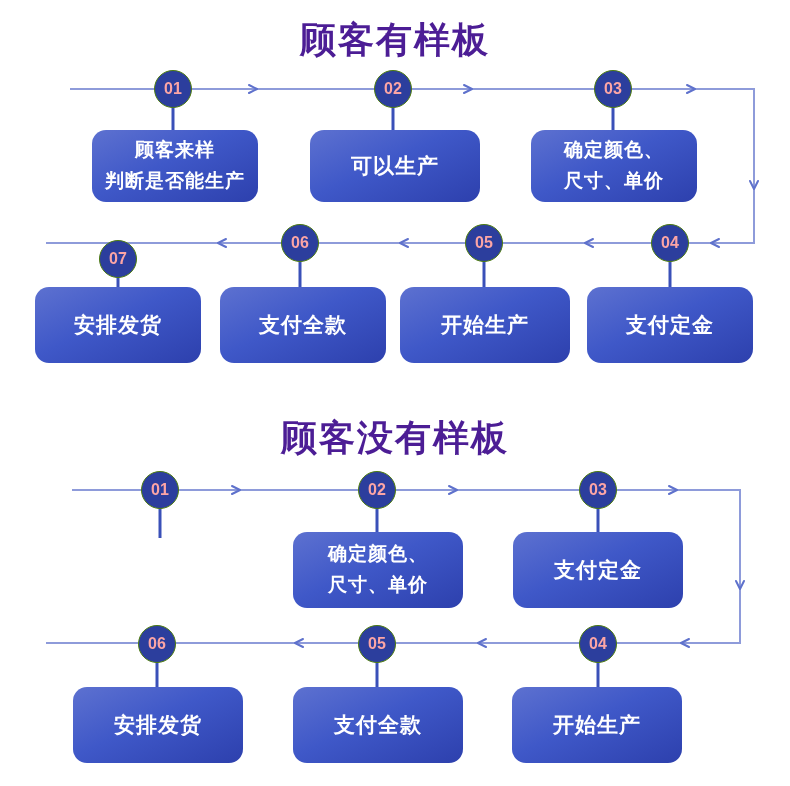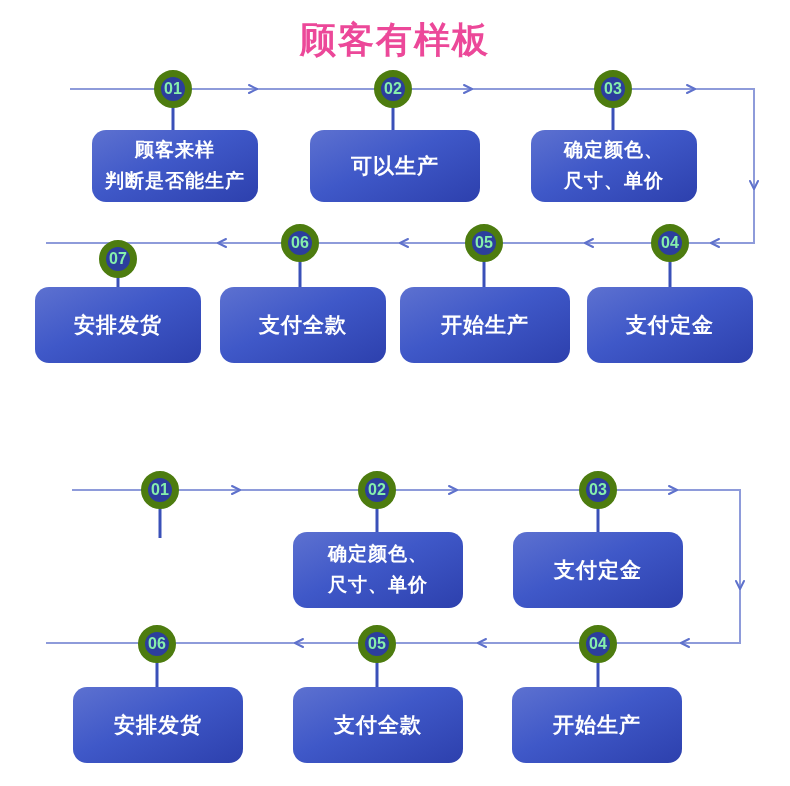--- a/index.html
+++ b/index.html
@@ -15,32 +15,32 @@
   }
   .flow-svg{
     position:absolute;left:0;top:0;z-index:0;
   }
   .section-title{
     position:absolute;
     width:790px;
     text-align:center;
     font-size:36px;
     font-weight:700;
-    color:#ec4899;
+    color:#4c1d95;
     letter-spacing:2px;
     z-index:3;
   }
   .num-circle{
     position:absolute;
     width:38px;height:38px;
     box-sizing:border-box;
     border-radius:50%;
     background:#2c3e9d;
-    border:7px solid #4d7c0f;
-    color:#86efac;
+    border:1px solid #4d7c0f;
+    color:#fca5a5;
     font-size:16px;
     font-weight:700;
     display:flex;align-items:center;justify-content:center;
     z-index:2;
   }
   .step-box{
     position:absolute;
     box-sizing:border-box;
     border-radius:14px;
     background:linear-gradient(155deg,#5d71d0 0%,#3f58c8 45%,#2d40ad 100%);
@@ -141,20 +141,21 @@
   <div class="step-box" style="left:400px;top:287px;width:170px;height:76px;">
     <span class="box-label">开始生产</span>
   </div>
   <div class="step-box" style="left:220px;top:287px;width:166px;height:76px;">
     <span class="box-label">支付全款</span>
   </div>
   <div class="step-box" style="left:35px;top:287px;width:166px;height:76px;">
     <span class="box-label">安排发货</span>
   </div>
 
+  <div class="section-title" style="top:414px;">顾客没有样板</div>
 
   <div class="num-circle" style="left:141px;top:471px;">01</div>
   <div class="num-circle" style="left:358px;top:471px;">02</div>
   <div class="num-circle" style="left:579px;top:471px;">03</div>
 
   <div class="num-circle" style="left:579px;top:625px;">04</div>
   <div class="num-circle" style="left:358px;top:625px;">05</div>
   <div class="num-circle" style="left:138px;top:625px;">06</div>
 
   <div class="step-box small-text" style="left:293px;top:532px;width:170px;height:76px;">

